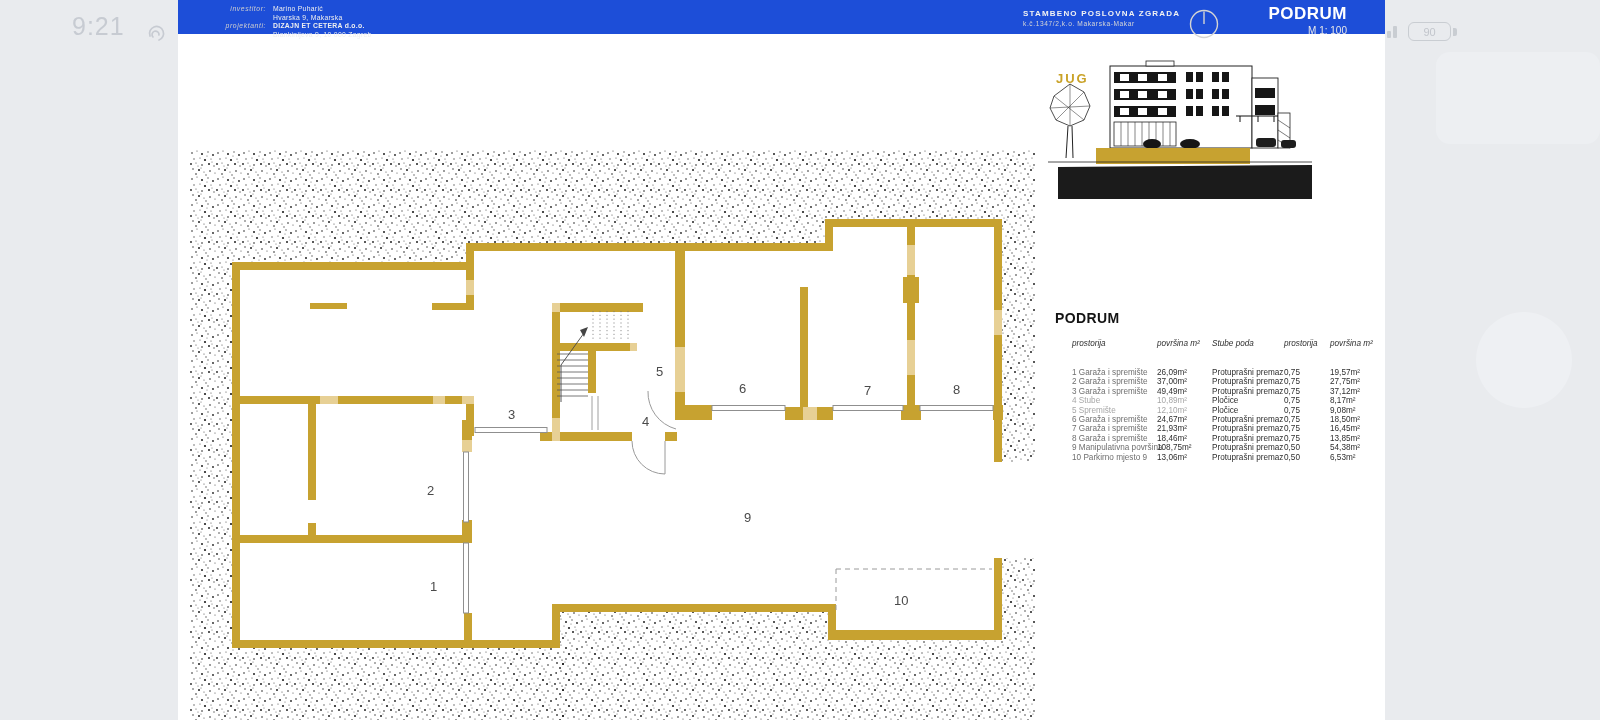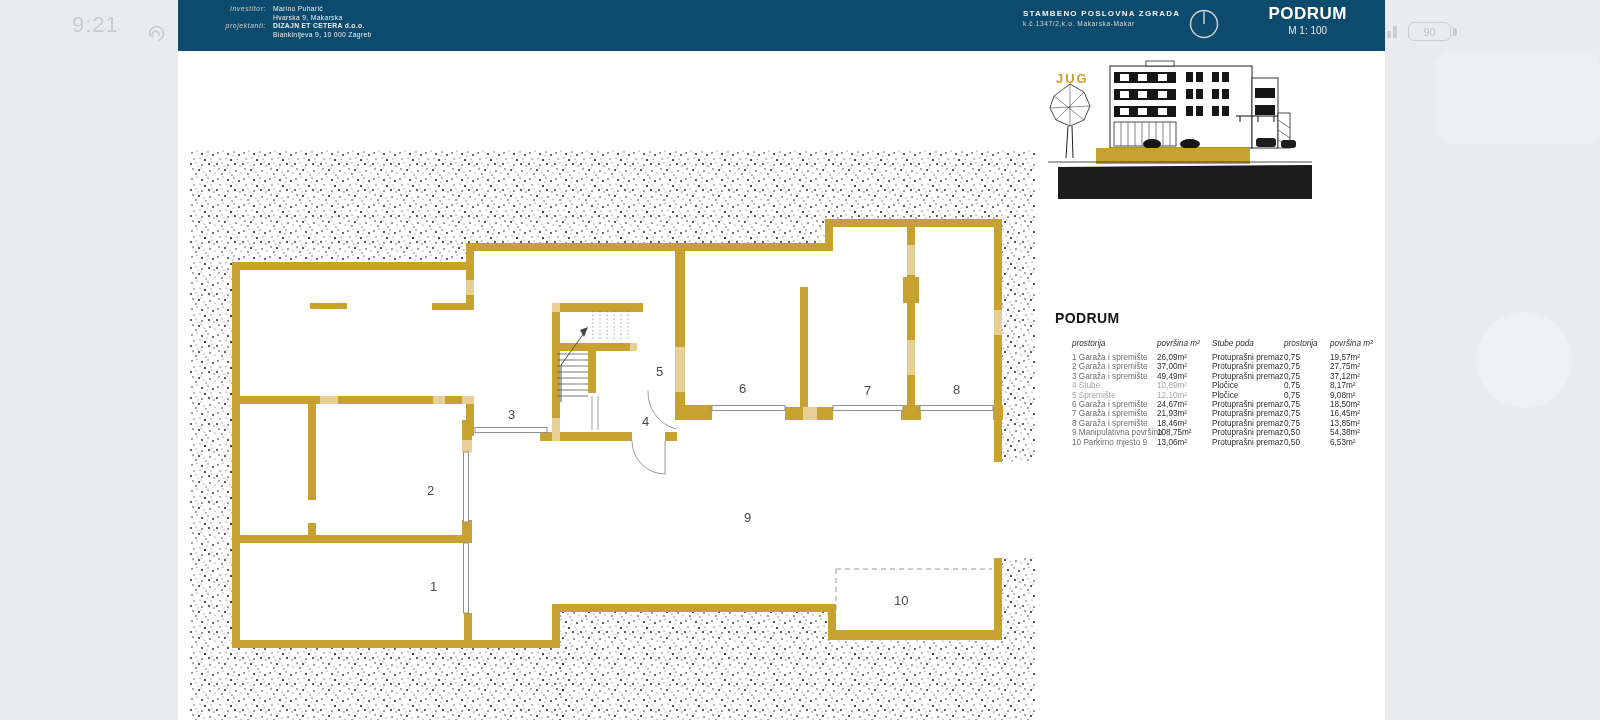--- a/index.html
+++ b/index.html
@@ -6,54 +6,54 @@
   html,body { width:1600px; height:720px; }
   body { font-family:"Liberation Sans", sans-serif; background:#e9ebee; position:relative; overflow:hidden; }
 
   .page { position:absolute; inset:0; background:#e9ebee; }
 
   
   .wm-circle { position:absolute; left:1476px; top:312px; width:96px; height:96px; border-radius:50%; background:#eef0f3; }
   .wm-blob   { position:absolute; left:1436px; top:52px; width:164px; height:92px; border-radius:14px; background:#edeff2; }
 
   
-  .status-time { position:absolute; left:72px; top:12px; font-size:22px; color:#c7cbd2; letter-spacing:1px; }
+  .status-time { position:absolute; left:72px; top:12px; font-size:25px; color:#c7cbd2; letter-spacing:1px; }
   .attach-icon { position:absolute; left:146px; top:24px; }
   .signal-icon { position:absolute; left:1387px; top:21px; }
   .battery { position:absolute; left:1408px; top:22px; width:43px; height:19px; border:1.5px solid #c9cdd2; border-radius:6px;
              color:#c2c6cc; font-size:11px; display:flex; align-items:center; justify-content:center; }
   .battery-nub { position:absolute; left:1453px; top:28px; width:4px; height:8px; background:#c9cdd2; border-radius:0 2px 2px 0; }
 
   
   .doc { position:absolute; left:178px; top:0; width:1207px; height:720px; background:#ffffff; }
 
   
-  .titlebar { position:absolute; left:0; top:0; width:1207px; height:51px; background:#0c4a6e; color:#e9e9e9; }
+  .titlebar { position:absolute; left:0; top:0; width:1207px; height:34px; background:#1d4ed8; color:#e9e9e9; }
   .tb-left { position:absolute; left:38px; top:5px; display:grid; grid-template-columns:50px auto; column-gap:7px; row-gap:0;
              font-size:6.8px; line-height:8.6px; }
   .tb-label { text-align:right; font-style:italic; color:#cfcfcf; letter-spacing:.6px; }
   .tb-val { color:#efefef; letter-spacing:.3px; }
   .tb-val.bold { font-weight:bold; }
   .tb-project { position:absolute; left:845px; top:9px; width:170px; }
   .tb-project-title { font-size:8px; font-weight:bold; letter-spacing:1.2px; color:#f2f2f2; }
   .tb-project-parcel { font-size:6.6px; letter-spacing:.6px; color:#d6d6d6; margin-top:2px; }
   .clock-icon { position:absolute; left:1008px; top:5px; }
   .tb-right { position:absolute; right:38px; top:4px; text-align:right; }
   .tb-sheet { font-size:17px; font-weight:bold; letter-spacing:.5px; color:#ffffff; }
-  .tb-scale { font-size:10px; color:#e8e8e8; margin-top:1px;text-align:center; }
+  .tb-scale { font-size:10px; color:#e8e8e8; margin-top:1px; }
 
   .elevation { position:absolute; left:1040px; top:58px; }
   .plan { position:absolute; left:190px; top:150px; }
 
   
   .sched { position:absolute; left:1055px; top:300px; width:300px; }
   .sched-title { font-size:14px; font-weight:bold; color:#141414; letter-spacing:.4px; margin-top:10px; }
   .srow { display:grid; grid-template-columns:85px 55px 72px 46px 42px; align-items:baseline; height:9.4px; }
   .shead { margin-top:13px; font-size:8.2px; font-style:italic; color:#8a8a8a; height:11px; }
-  .sbody { margin-top:3px; }
+  .sbody { margin-top:18px; }
   .srow span { font-size:8.2px; color:#2f2f2f; white-space:nowrap; overflow:visible;padding-left:17px; }
   .srow .name { color:#6f6f6f; }
   .srow.muted .name, .srow.muted .area { color:#a6a6a6; }
 </style>
 </head>
 <body>
 
 <div class="page">
 
   <div class="wm-blob"></div>

